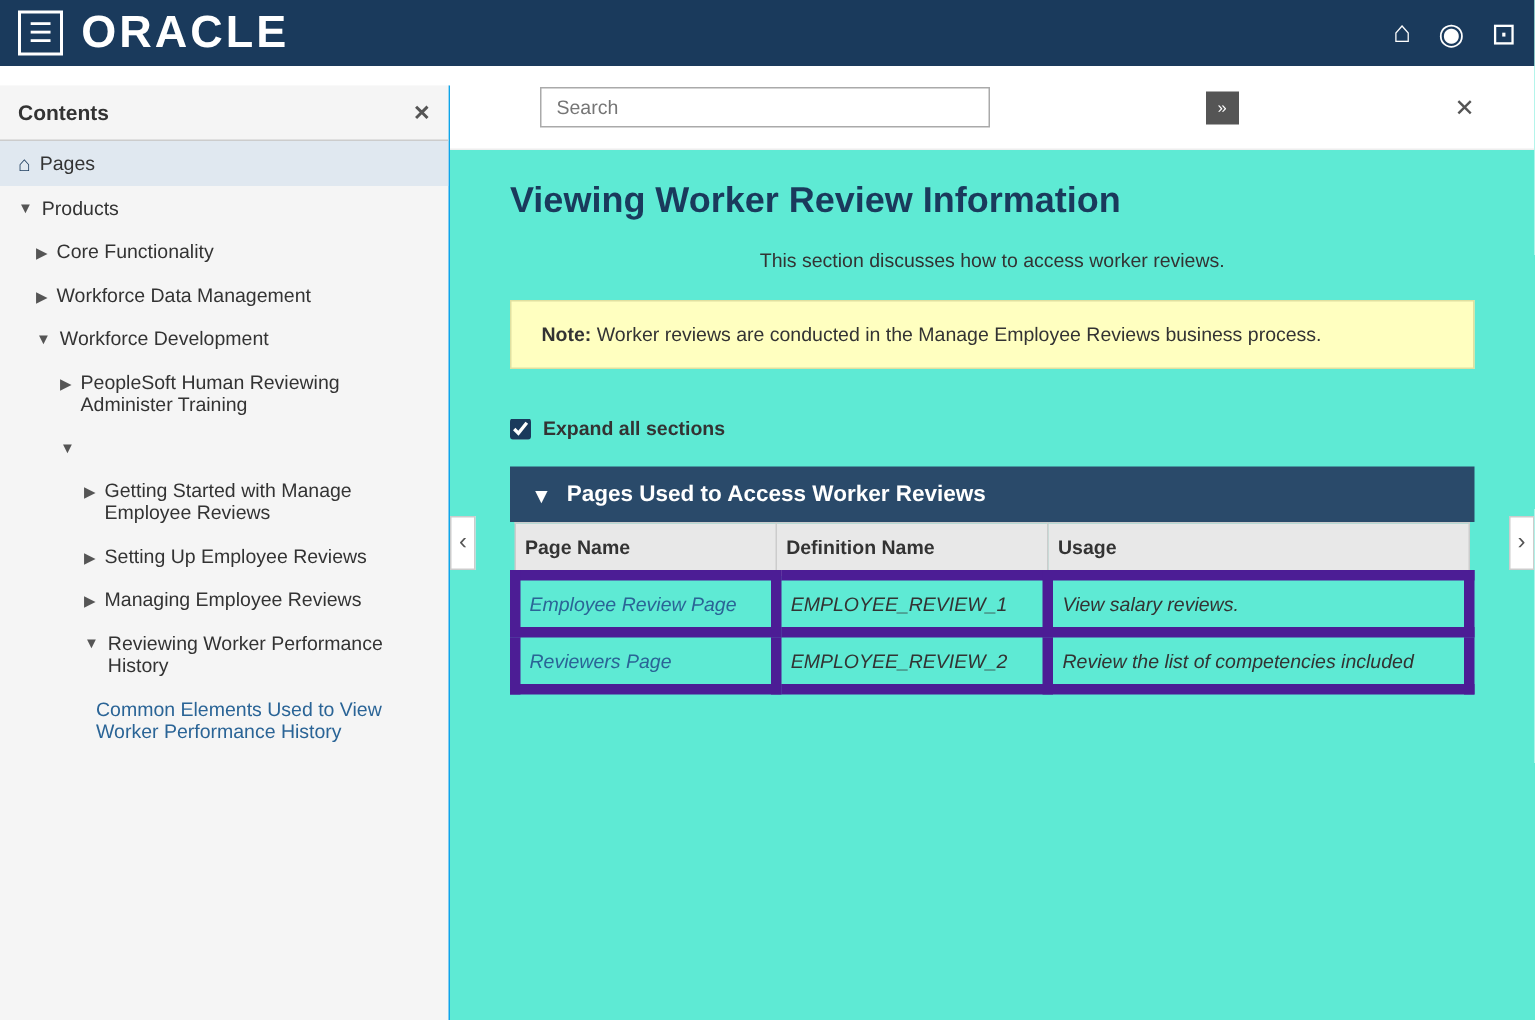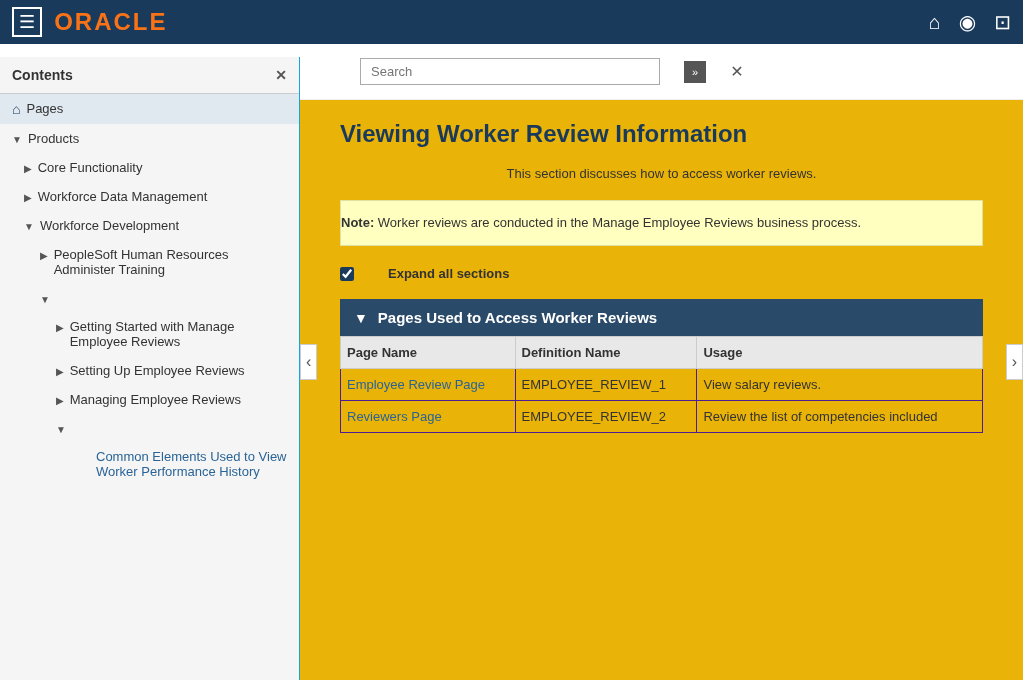--- a/index.html
+++ b/index.html
@@ -16,22 +16,22 @@
     }
     .top-nav .menu-icon {
       color: white;
       font-size: 18px;
       margin-right: 12px;
       cursor: pointer;
       border: 2px solid white;
       padding: 2px 5px;
     }
     .top-nav .oracle-logo {
-      color: #f97316;
-      font-size: 24px;
+      color: #ffffff;
+      font-size: 30px;
       font-weight: bold;
       letter-spacing: 2px;
       flex: 1;
     }
     .top-nav .nav-icons {
       display: flex;
       gap: 18px;
       align-items: center;
     }
     .top-nav .nav-icons span {
@@ -90,40 +90,41 @@
       color: #1a3a5c;
       font-size: 14px;
     }
     .sidebar-item a {
       color: #2a6496;
       text-decoration: none;
     }
     .indent-1 { padding-left: 24px; }
     .indent-2 { padding-left: 40px; }
     .indent-3 { padding-left: 56px; }
-    .indent-4 { padding-left: 96px; }
+    .indent-4 { padding-left: 64px; }
 
     
     .content-area {
       flex: 1;
       display: flex;
       flex-direction: column;
       overflow: hidden;
       position: relative;
     }
 
     
     .search-bar {
       padding: 14px 40px 14px 60px;
       display: flex;
       align-items: center;
       gap: 24px;
       background: white;
       border-bottom: 1px solid #eee;
       flex-shrink: 0;
+      justify-content: space-between;
     }
     .search-bar input {
       border: 1px solid #aaa;
       padding: 5px 10px;
       width: 300px;
       font-size: 13px;
       color: #999;
     }
     .search-bar .search-btn {
       background: #555;
@@ -137,21 +138,21 @@
       cursor: pointer;
       font-size: 16px;
       color: #555;
     }
 
     
     .content-scroll {
       flex: 1;
       overflow-y: auto;
       padding: 20px 40px;
-      background: #eab308;
+      background: #5eead4;
     }
 
     
     .nav-arrow {
       position: absolute;
       top: 50%;
       transform: translateY(-50%);
       background: white;
       border: 1px solid #ccc;
       color: #555;
@@ -170,42 +171,41 @@
       margin-bottom: 16px;
     }
     .intro-text {
       margin-bottom: 16px;
       line-height: 1.5;
       text-align: center;
     }
     .note-box {
       background: #ffffc0;
       border: 1px solid #e0e0a0;
-      padding: 12px 0;
-      margin-bottom: 20px;
+      padding: 12px 20px;
+      margin-bottom: 32px;
       line-height: 1.6;
     }
     .note-box strong { font-weight: bold; }
 
     
     .expand-all {
       display: flex;
       align-items: center;
       gap: 8px;
       margin-bottom: 18px;
     }
     .expand-all input[type="checkbox"] {
       width: 14px;
       height: 14px;
       accent-color: #1a3a5c;
     }
     .expand-all label {
       font-weight: bold;
       font-size: 13px;
-      margin-left: 26px;
     }
 
     
     .section-header {
       background: #2a4a6a;
       color: white;
       padding: 10px 14px;
       display: flex;
       align-items: center;
       gap: 10px;
@@ -226,24 +226,25 @@
     }
     .data-table th {
       background: #e8e8e8;
       border: 1px solid #ccc;
       padding: 8px 6px;
       text-align: left;
       font-weight: bold;
       font-size: 13px;
     }
     .data-table td {
-      border: 1px solid #4c1d95;
+      border: 7px solid #4c1d95;
       padding: 8px 6px;
       font-size: 13px;
       vertical-align: top;
+      font-style: italic;
     }
     .data-table td a {
       color: #2a6496;
       text-decoration: none;
     }
   </style>
 </head>
 <body>
 
 <div class="top-nav">
@@ -284,21 +285,21 @@
       <span>Workforce Data Management</span>
     </div>
 
     <div class="sidebar-item indent-1">
       <span class="arrow">▼</span>
       <span>Workforce Development</span>
     </div>
 
     <div class="sidebar-item indent-2">
       <span class="arrow">▶</span>
-      <span>PeopleSoft Human Resources Administer Training</span>
+      <span>PeopleSoft Human Reviewing Administer Training</span>
     </div>
 
     <div class="sidebar-item indent-2">
       <span class="arrow">▼</span>
     </div>
 
     <div class="sidebar-item indent-3">
       <span class="arrow">▶</span>
       <span>Getting Started with Manage Employee Reviews</span>
     </div>
@@ -308,20 +309,21 @@
       <span>Setting Up Employee Reviews</span>
     </div>
 
     <div class="sidebar-item indent-3">
       <span class="arrow">▶</span>
       <span>Managing Employee Reviews</span>
     </div>
 
     <div class="sidebar-item indent-3">
       <span class="arrow">▼</span>
+      <span>Reviewing Worker Performance History</span>
     </div>
 
     <div class="sidebar-item indent-4">
       <a href="#">Common Elements Used to View Worker Performance History</a>
     </div>
 
 
   </div>
 
   <div class="content-area">

